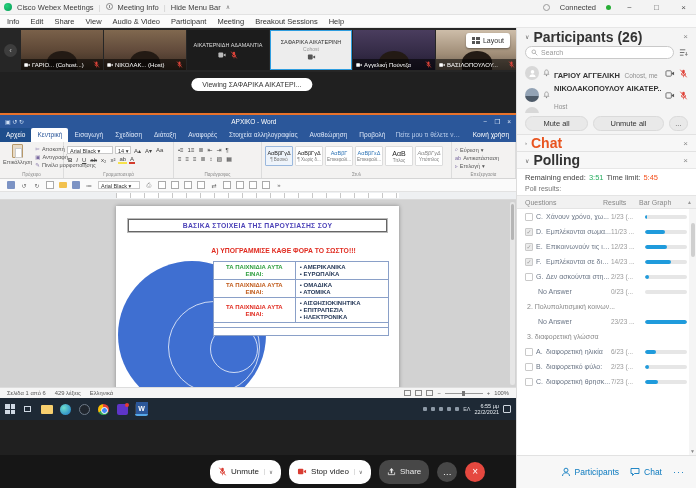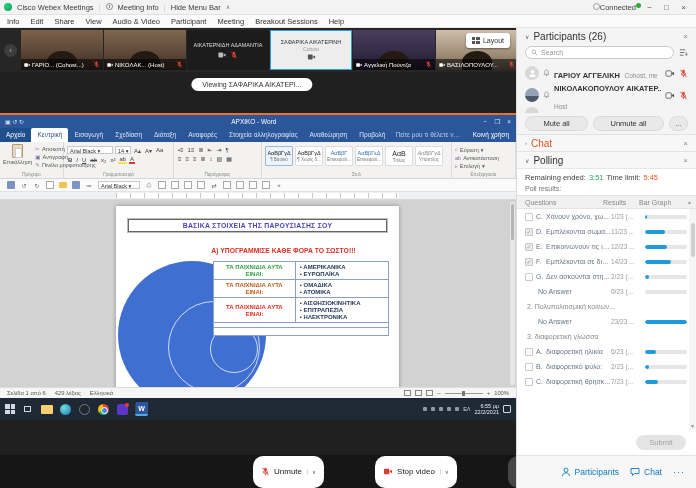--- a/index.html
+++ b/index.html
@@ -9,21 +9,21 @@
 
   
   .titlebar { position:absolute; top:0; left:0; width:696px; height:15px; background:#f3f3f3;
     border-bottom:1px solid #e2e2e2; display:flex; align-items:center; font-size:7.5px; color:#3c3c3c; padding:0 4px; }
   .tb-left { display:flex; align-items:flex-start; gap:5px; }
   .webex-logo { width:8px; height:8px; border-radius:50%; background:radial-gradient(circle at 35% 35%, #27d07c, #049e57); }
   .tb-sep { color:#ccc; }
   .info-ico { width:7px; height:7px; border:1px solid #8a8a8a; border-radius:50%; position:relative; }
   .info-ico::after { content:""; position:absolute; left:2.5px; top:1.5px; width:1px; height:3px; background:#8a8a8a; }
   .chev { font-size:6px; color:#777; }
-  .tb-right { margin-left:auto; display:flex; align-items:flex-start; gap:0; }
+  .tb-right { margin-left:auto; display:flex; align-items:center; gap:10px; }
   .conn-ico { width:7px; height:7px; border-radius:50%; border:1.5px solid #9a9a9a; }
   .green-dot { width:5px; height:5px; border-radius:50%; background:#27ae36; }
   .winbtn { width:17px; text-align:center; color:#555; font-size:8px; }
   .menubar { position:absolute; top:15px; left:0; width:696px; height:13px; background:#fbfbfb;
     border-bottom:1px solid #e6e6e6; display:flex; align-items:center; gap:11px; padding-left:7px; font-size:7.5px; color:#333; }
 
   
   .filmstrip { position:absolute; top:28px; left:0; width:516px; height:44px; background:#262626;
     display:flex; align-items:center; }
   .film-prev { width:13px; height:13px; border-radius:50%; background:#3d3d3d; color:#bbb; font-size:8px;
@@ -149,34 +149,34 @@
     display:flex; align-items:center; justify-content:center; }
   .tb-active { background:rgba(255,255,255,.12); border-bottom:2px solid #56a8e8; }
   .tray { margin-left:auto; display:flex; align-items:center; gap:4px; color:#cfd6de; font-size:5.5px; }
   .tray-dot { width:4px; height:4px; background:#8d99a6; border-radius:1px; }
   .clockcol { text-align:right; line-height:6.5px; font-size:5.5px; color:#e8edf2; }
   .notif-ico { width:8px; height:8px; border:1px solid #cfd6de; border-radius:1px; }
 
   
   .controls-bar { position:absolute; bottom:0; left:0; width:516px; height:33px; background:#161616;
     display:flex; align-items:center; gap:8px; padding-left:210px; }
-  .ctrl-pill { height:32px; border-radius:10px; background:#fff; display:flex; align-items:center; gap:4px;
-    padding:0 8px; font-size:8px; color:#1a1a1a; white-space:nowrap;margin-left:43px; }
+  .ctrl-pill { height:24px; border-radius:10px; background:#fff; display:flex; align-items:center; gap:4px;
+    padding:0 8px; font-size:8px; color:#1a1a1a; white-space:nowrap; }
   .ctrl-chev { font-size:5.5px; color:#666; border-left:1px solid #ddd; padding-left:4px; margin-left:1px; }
   .ctrl-pill.gray { background:#474747; color:#e9e9e9; }
   .ctrl-circle { width:20px; height:20px; border-radius:50%; background:#474747; color:#fff; font-size:9px;
     display:flex; align-items:center; justify-content:center; }
   .ctrl-circle.red { background:#e5483f; font-size:10px; }
 
   
   .right-panel { position:absolute; top:28px; left:516px; width:180px; height:460px; background:#f4f4f4;
     border-left:1px solid #dcdcdc; display:flex; flex-direction:column; }
   .sec-header { height:17px; display:flex; align-items:center; gap:4px; padding:0 8px; flex:0 0 auto; }
   .sec-chev { font-size:6px; color:#666; }
-  .sec-title { font-size:10px; font-weight:normal; color:#333; }
+  .sec-title { font-size:14px; font-weight:bold; color:#333; }
   .sec-title.orange { color:#e8541f; }
   .sec-x { margin-left:auto; color:#8a8a8a; font-size:8px; }
   .search-row { display:flex; align-items:center; gap:5px; padding:1px 8px 3px; flex:0 0 auto; }
   .search-box { flex:1; height:13px; background:#fff; border:1px solid #c9c9c9; border-radius:7px;
     display:flex; align-items:center; gap:3px; padding:0 5px; }
   .search-box .ph { font-size:7px; color:#999; }
   .prow { height:22px; display:flex; align-items:center; gap:4px; padding:0 8px; flex:0 0 auto; }
   .avatar { width:14px; height:14px; border-radius:50%; background:#d8d8d8; display:flex; align-items:center; justify-content:center; flex:0 0 auto; }
   .avatar.photo { background:linear-gradient(180deg,#93a3b5 0 55%, #4d5a68 55% 100%); }
   .pcol { flex:1; overflow:hidden; }
@@ -872,23 +872,20 @@
             <span class="pbar">
                 <span class="pbar-fill" style="width: 30.4348%;"></span>
               </span>
           </div>
         </div>
         <div class="poll-scroll">
           <span class="thumb"></span>
           <span class="dn">▼</span>
         </div>
       </div>
-      <div class="submit-row">
-        <span class="submit-btn">Submit</span>
-      </div>
     </div>
     <div class="panel-footer">
       <span class="foot-btn">
         <svg class="ic" width="10" height="10" viewBox="0 0 10 10">
             <circle cx="5" cy="3.2" r="2" fill="none" stroke="#0c7abf" stroke-width="0.9"></circle>
             <path d="M1.5 9c0-2 1.6-3.2 3.5-3.2S8.5 7 8.5 9" fill="none" stroke="#0c7abf" stroke-width="0.9"></path>
           </svg>
         <span>Participants</span>
       </span>
       <span class="foot-btn">

